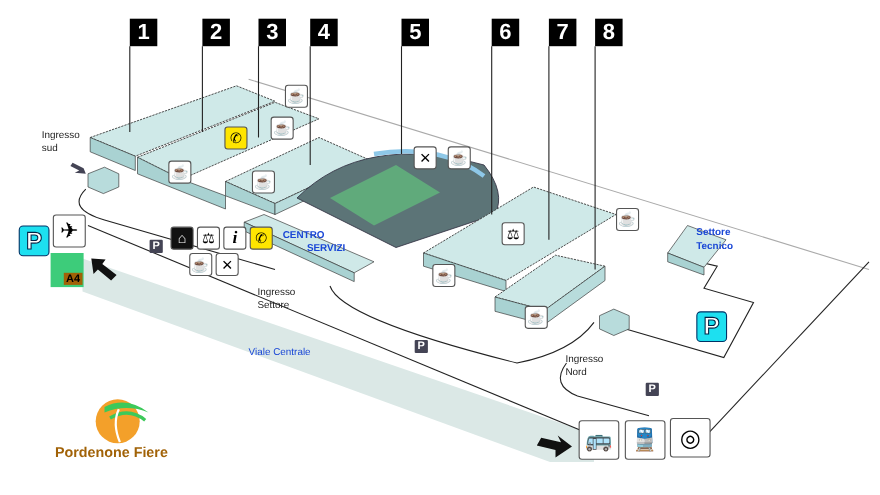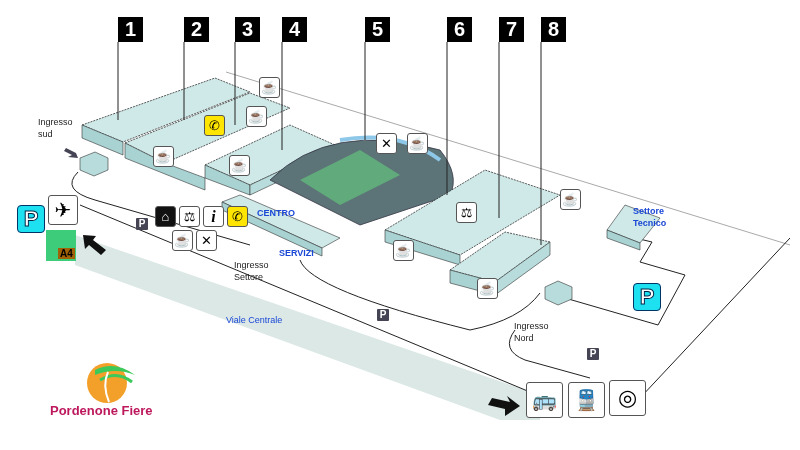--- a/index.html
+++ b/index.html
@@ -6,21 +6,21 @@
   body{width:800px;height:450px;position:relative;overflow:hidden;font-family:"Liberation Sans",sans-serif;}
   #map{position:absolute;left:0;top:0;width:800px;height:450px;}
   .pin{position:absolute;width:25px;height:25px;background:#000;color:#fff;font:bold 20px "Liberation Sans",sans-serif;text-align:center;line-height:25px;}
   .icon{position:absolute;width:21px;height:21px;background:#fff;border:1px solid #555;border-radius:3px;box-sizing:border-box;display:flex;align-items:center;justify-content:center;font-size:13px;line-height:1;color:#000;}
   .icon.yellow{background:#ffe500;}
   .icon.dark{background:#111;color:#fff;}
   .lbl{position:absolute;font-size:9px;color:#222;text-align:left;line-height:12px;}
   .blue{color:#1a47d6;font-weight:bold;}
   .ptag{position:absolute;width:12px;height:12px;background:#445;color:#fff;font:bold 10px "Liberation Sans",sans-serif;text-align:center;line-height:12px;border-radius:1px;}
   .pbig{position:absolute;width:26px;height:26px;background:#1de0f0;border:1px solid #036;border-radius:4px;color:#fff;font:bold 22px "Liberation Sans",sans-serif;text-align:center;line-height:26px;-webkit-text-stroke:1px #024;}
-  .logo-text{position:absolute;left:50px;top:403px;color:#be185d;font:bold 13px "Liberation Sans",sans-serif;}
+  .logo-text{position:absolute;left:50px;top:403px;color:#a16207;font:bold 13px "Liberation Sans",sans-serif;}
 </style>
 </head>
 <body>
 
 <svg id="map" viewBox="0 0 800 450" xmlns="http://www.w3.org/2000/svg">
 
   <polygon points="75,235 540,395 540,420 500,420 75,265" fill="#dbe8e6"></polygon>
 
   <line x1="226" y1="72" x2="790" y2="245" stroke="#aaa" stroke-width="1"></line>
   <polyline points="80,205 530,392" fill="none" stroke="#222" stroke-width="1"></polyline>
@@ -128,21 +128,21 @@
 <div class="lbl" style="left:234px;top:259px;">
   <div>Ingresso</div>
     <div>Settore</div>
 </div>
 <div class="lbl" style="left:514px;top:320px;">
   <div>Ingresso</div>
     <div>Nord</div>
 </div>
 <div class="lbl blue" style="left:257px;top:207px;text-align:left;">
   <div>CENTRO</div>
-    <div style="padding-left:22px;margin-top:28px;">SERVIZI</div>
+    <div style="padding-left:22px;">SERVIZI</div>
 </div>
 <div class="lbl blue" style="left:633px;top:205px;">
   <div>Settore</div>
     <div>Tecnico</div>
 </div>
 <div class="lbl blue" style="left:226px;top:314px;font-size:9px;font-weight:normal;">Viale Centrale</div>
 
 <div class="logo-text">Pordenone Fiere</div>
 
 </body></html>

